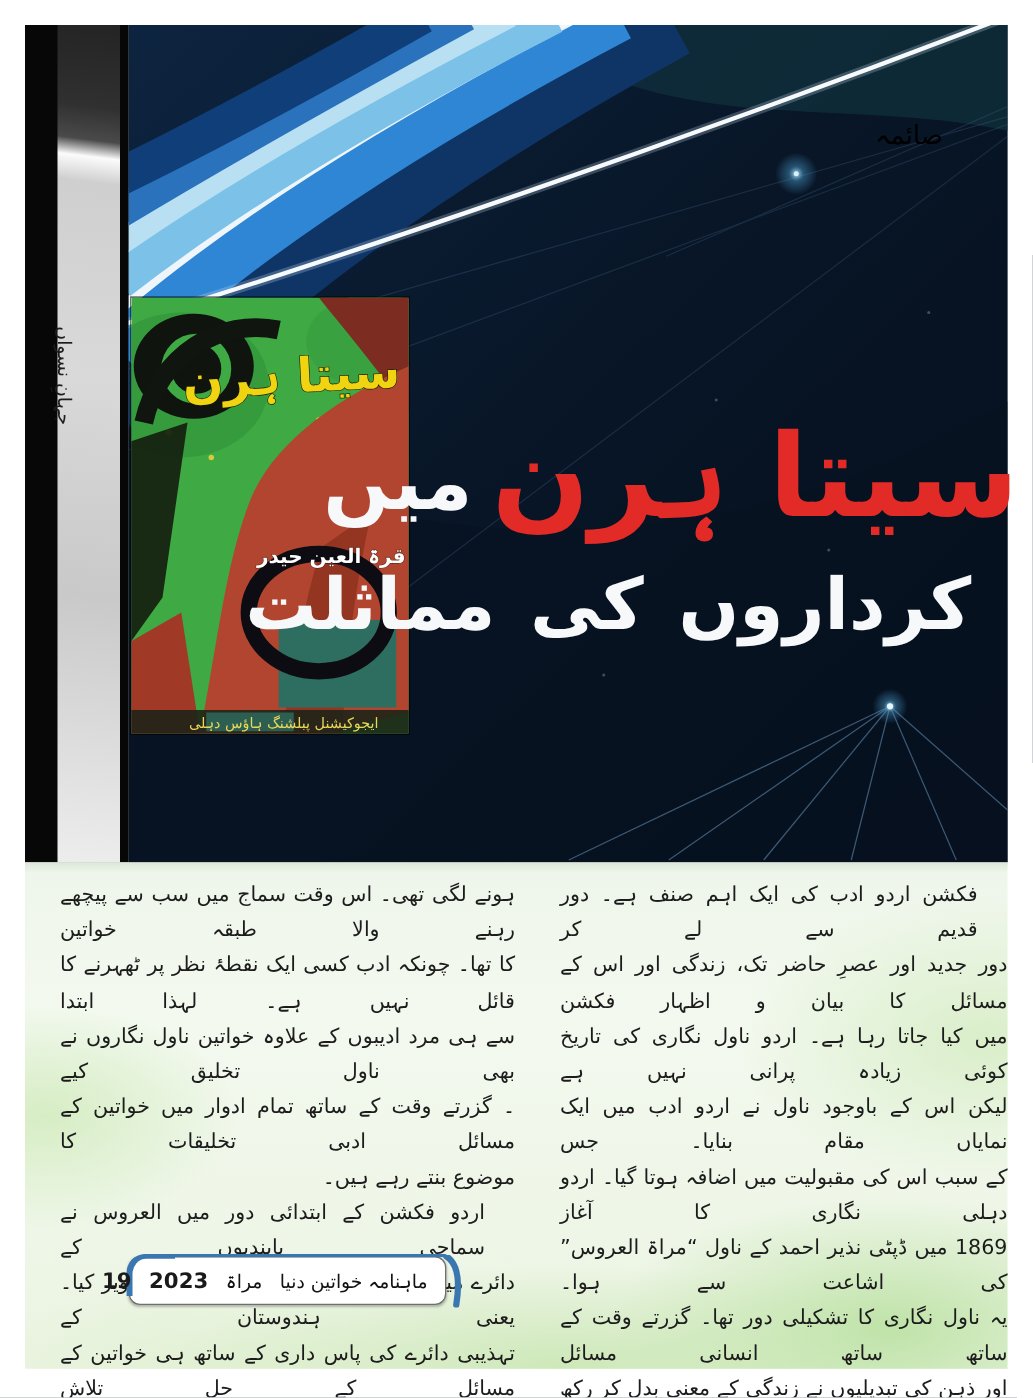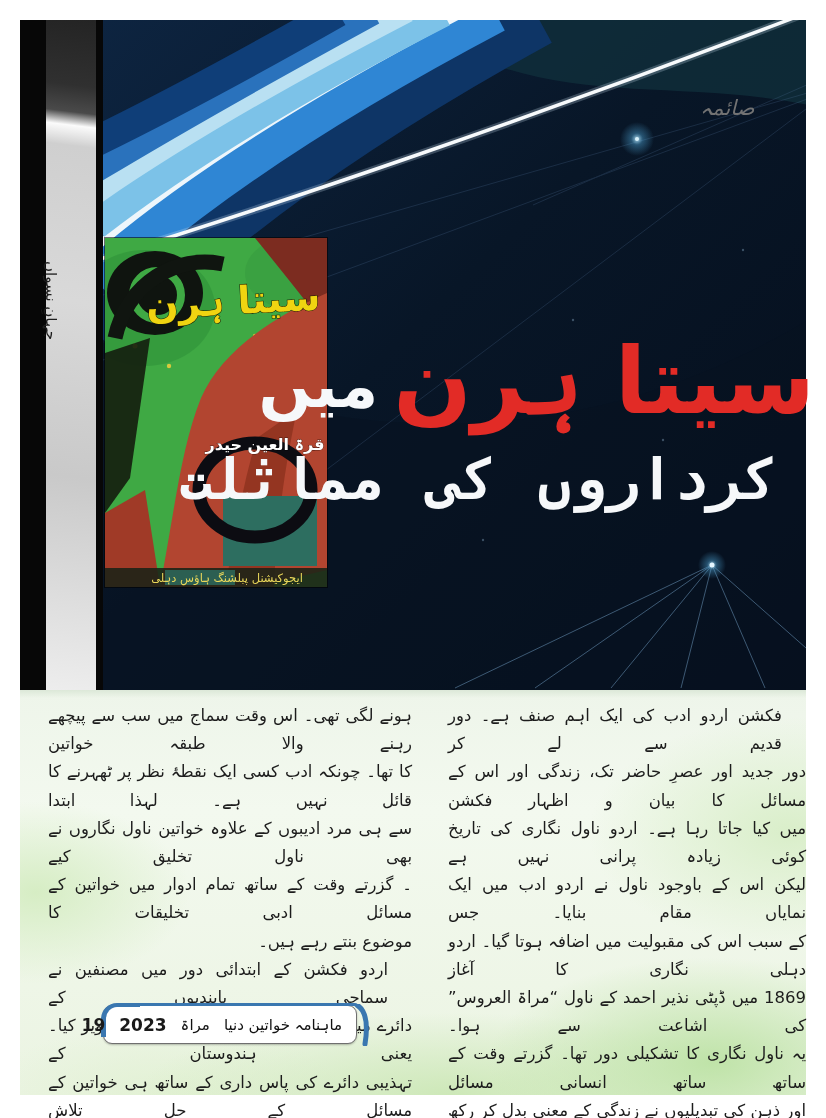--- a/index.html
+++ b/index.html
@@ -12,35 +12,35 @@
     background:linear-gradient(187deg,#242424 0%,#303030 10%,#4a4a4a 14%,#fbfbfb 16%,
                #cfcfcf 19%,#d9d9d9 42%,#c9c9c9 68%,#ededed 100%);}
   .spine-text{position:absolute;left:40px;top:198px;width:122px;height:18px;
     transform:rotate(90deg);transform-origin:left top;direction:rtl;
     color:#1d1d1d;font-size:15px;letter-spacing:0;white-space:nowrap;}
 
   
   .hero{position:absolute;left:103px;top:20px;width:703px;height:670px;background:#081627;}
   .hero svg{display:block;}
 
-  .byline{position:absolute;left:700px;top:96px;width:110px;color:#737373;font-size:21px;
-    direction:rtl;text-align:left;font-style:italic;}
+  .byline{position:absolute;left:700px;top:96px;width:110px;color:#000000;font-size:21px;
+    direction:rtl;text-align:left;}
 
   
   .cover{position:absolute;left:105px;top:238px;width:222px;height:349px;
     box-shadow:0 0 0 1px rgba(0,0,0,.55);}
 
   
   .main-title{position:absolute;left:320px;top:336px;width:495px;direction:rtl;
     text-align:right;line-height:1;}
   .t-line1{white-space:nowrap;}
   .t-red{color:var(--title-red,#e22b26);font-size:92px;font-weight:bold;}
   .t-white{color:#f6f8fa;font-size:62px;font-weight:bold;position:relative;top:-6px;margin-right:10px;}
   .t-line2{margin-top:28px;padding-left:0;padding-right:38px;color:#f6f8fa;font-size:57px;
-    font-weight:bold;white-space:nowrap;word-spacing:8px;font-family:Liberation Mono, monospace;}
+    font-weight:bold;white-space:nowrap;word-spacing:8px;}
 
   
   .article{position:absolute;left:20px;top:690px;width:786px;height:405px;
     background:
       radial-gradient(ellipse 320px 150px at 88% 92%, #bfe3a8 0%, rgba(191,227,168,0) 70%),
       radial-gradient(ellipse 280px 160px at 98% 35%, #d9eec9 0%, rgba(217,238,201,0) 72%),
       radial-gradient(ellipse 220px 130px at 2% 50%,  #d6edc4 0%, rgba(214,237,196,0) 70%),
       radial-gradient(ellipse 420px 110px at 55% 100%,#cde8b8 0%, rgba(205,232,184,0) 75%),
       radial-gradient(ellipse 260px 100px at 18% 100%,#e2f1d4 0%, rgba(226,241,212,0) 70%),
       linear-gradient(180deg,#eef5ea 0%,#f3f9ef 30%,#ebf4e2 100%);}
@@ -192,21 +192,21 @@
         <div class="tline">1869 میں ڈپٹی نذیر احمد کے ناول “مراۃ العروس” کی اشاعت سے ہوا۔</div>
         <div class="tline">یہ ناول نگاری کا تشکیلی دور تھا۔ گزرتے وقت کے ساتھ ساتھ انسانی مسائل</div>
         <div class="tline">اور ذہن کی تبدیلیوں نے زندگی کے معنی بدل کر رکھ دیے۔ ہندوستان کی</div>
       </div>
     <div class="col col-left">
         <div class="tline">ہونے لگی تھی۔ اس وقت سماج میں سب سے پیچھے رہنے والا طبقہ خواتین</div>
         <div class="tline">کا تھا۔ چونکہ ادب کسی ایک نقطۂ نظر پر ٹھہرنے کا قائل نہیں ہے۔ لہذا ابتدا</div>
         <div class="tline">سے ہی مرد ادیبوں کے علاوہ خواتین ناول نگاروں نے بھی ناول تخلیق کیے</div>
         <div class="tline">۔ گزرتے وقت کے ساتھ تمام ادوار میں خواتین کے مسائل ادبی تخلیقات کا</div>
         <div class="tline pend">موضوع بنتے رہے ہیں۔</div>
-        <div class="tline indent">اردو فکشن کے ابتدائی دور میں مصنفین نے سماجی پابندیوں کے</div>
+        <div class="tline indent">اردو فکشن کے ابتدائی دور میں العروس نے سماجی پابندیوں کے</div>
         <div class="tline">دائرے میں رہ کر خواتین کے مسائل کا حل تجویز کیا۔ یعنی ہندوستان کے</div>
         <div class="tline">تہذیبی دائرے کی پاس داری کے ساتھ ہی خواتین کے مسائل کے حل تلاش</div>
       </div>
   </div>
 
   <div class="footer">
     <div class="footer-accent-left"></div>
     <div class="footer-top-line"></div>
     <div class="footer-accent-right">
       <svg width="18" height="42" viewBox="0 0 18 42">

